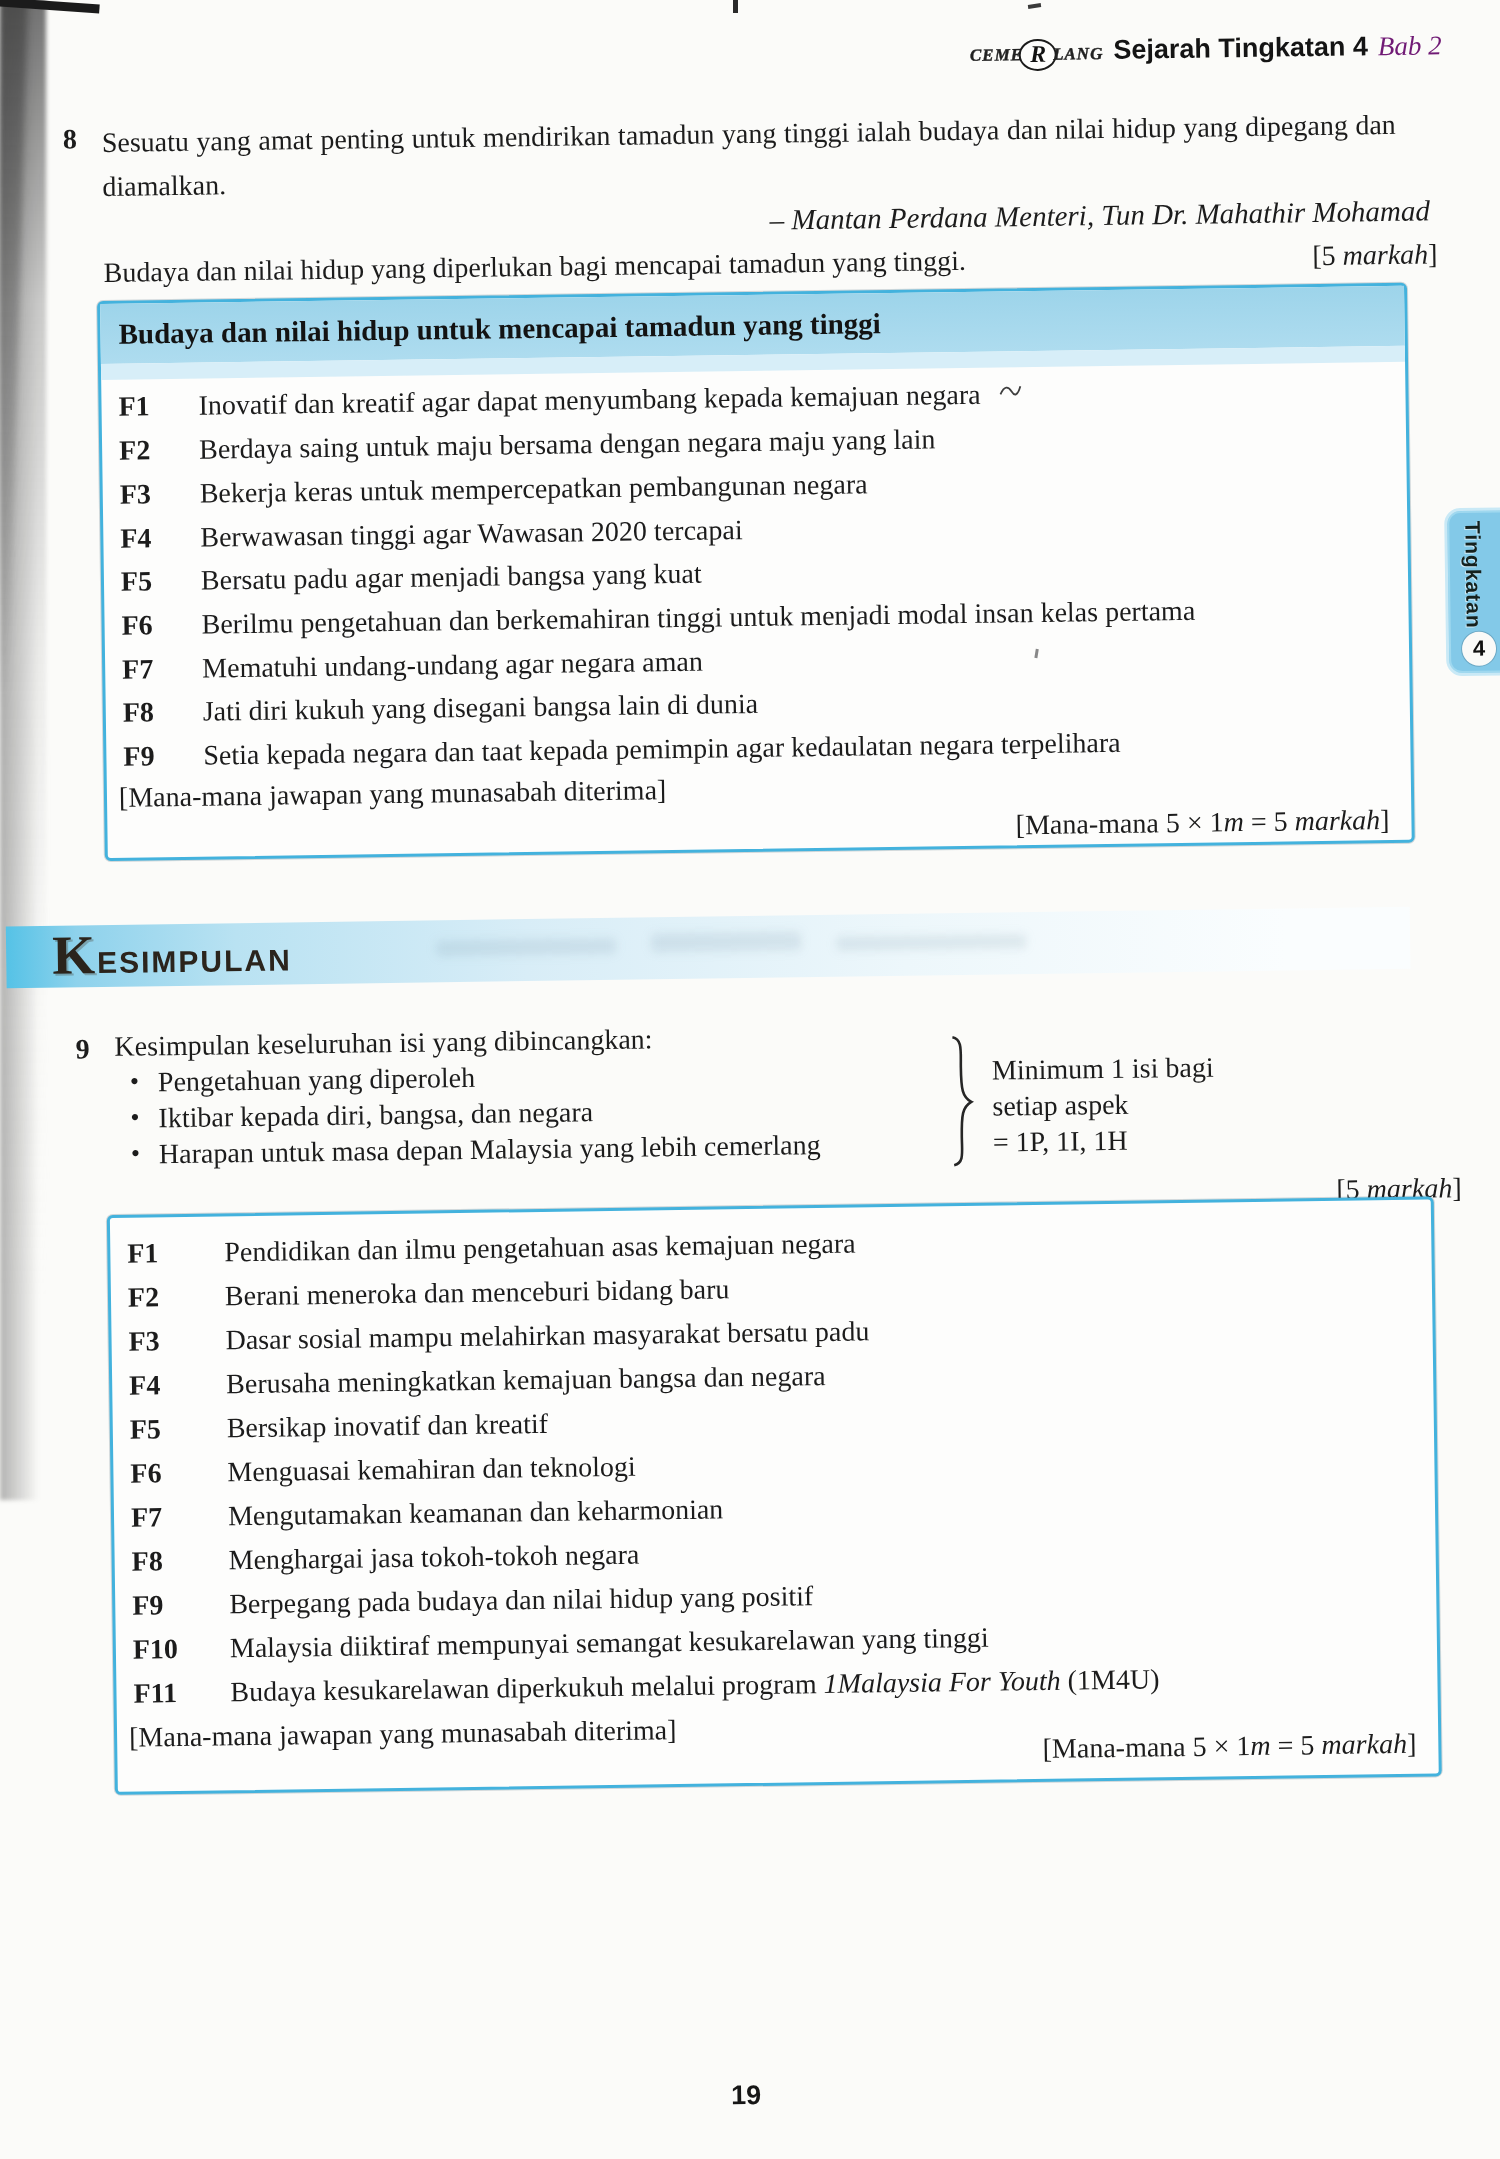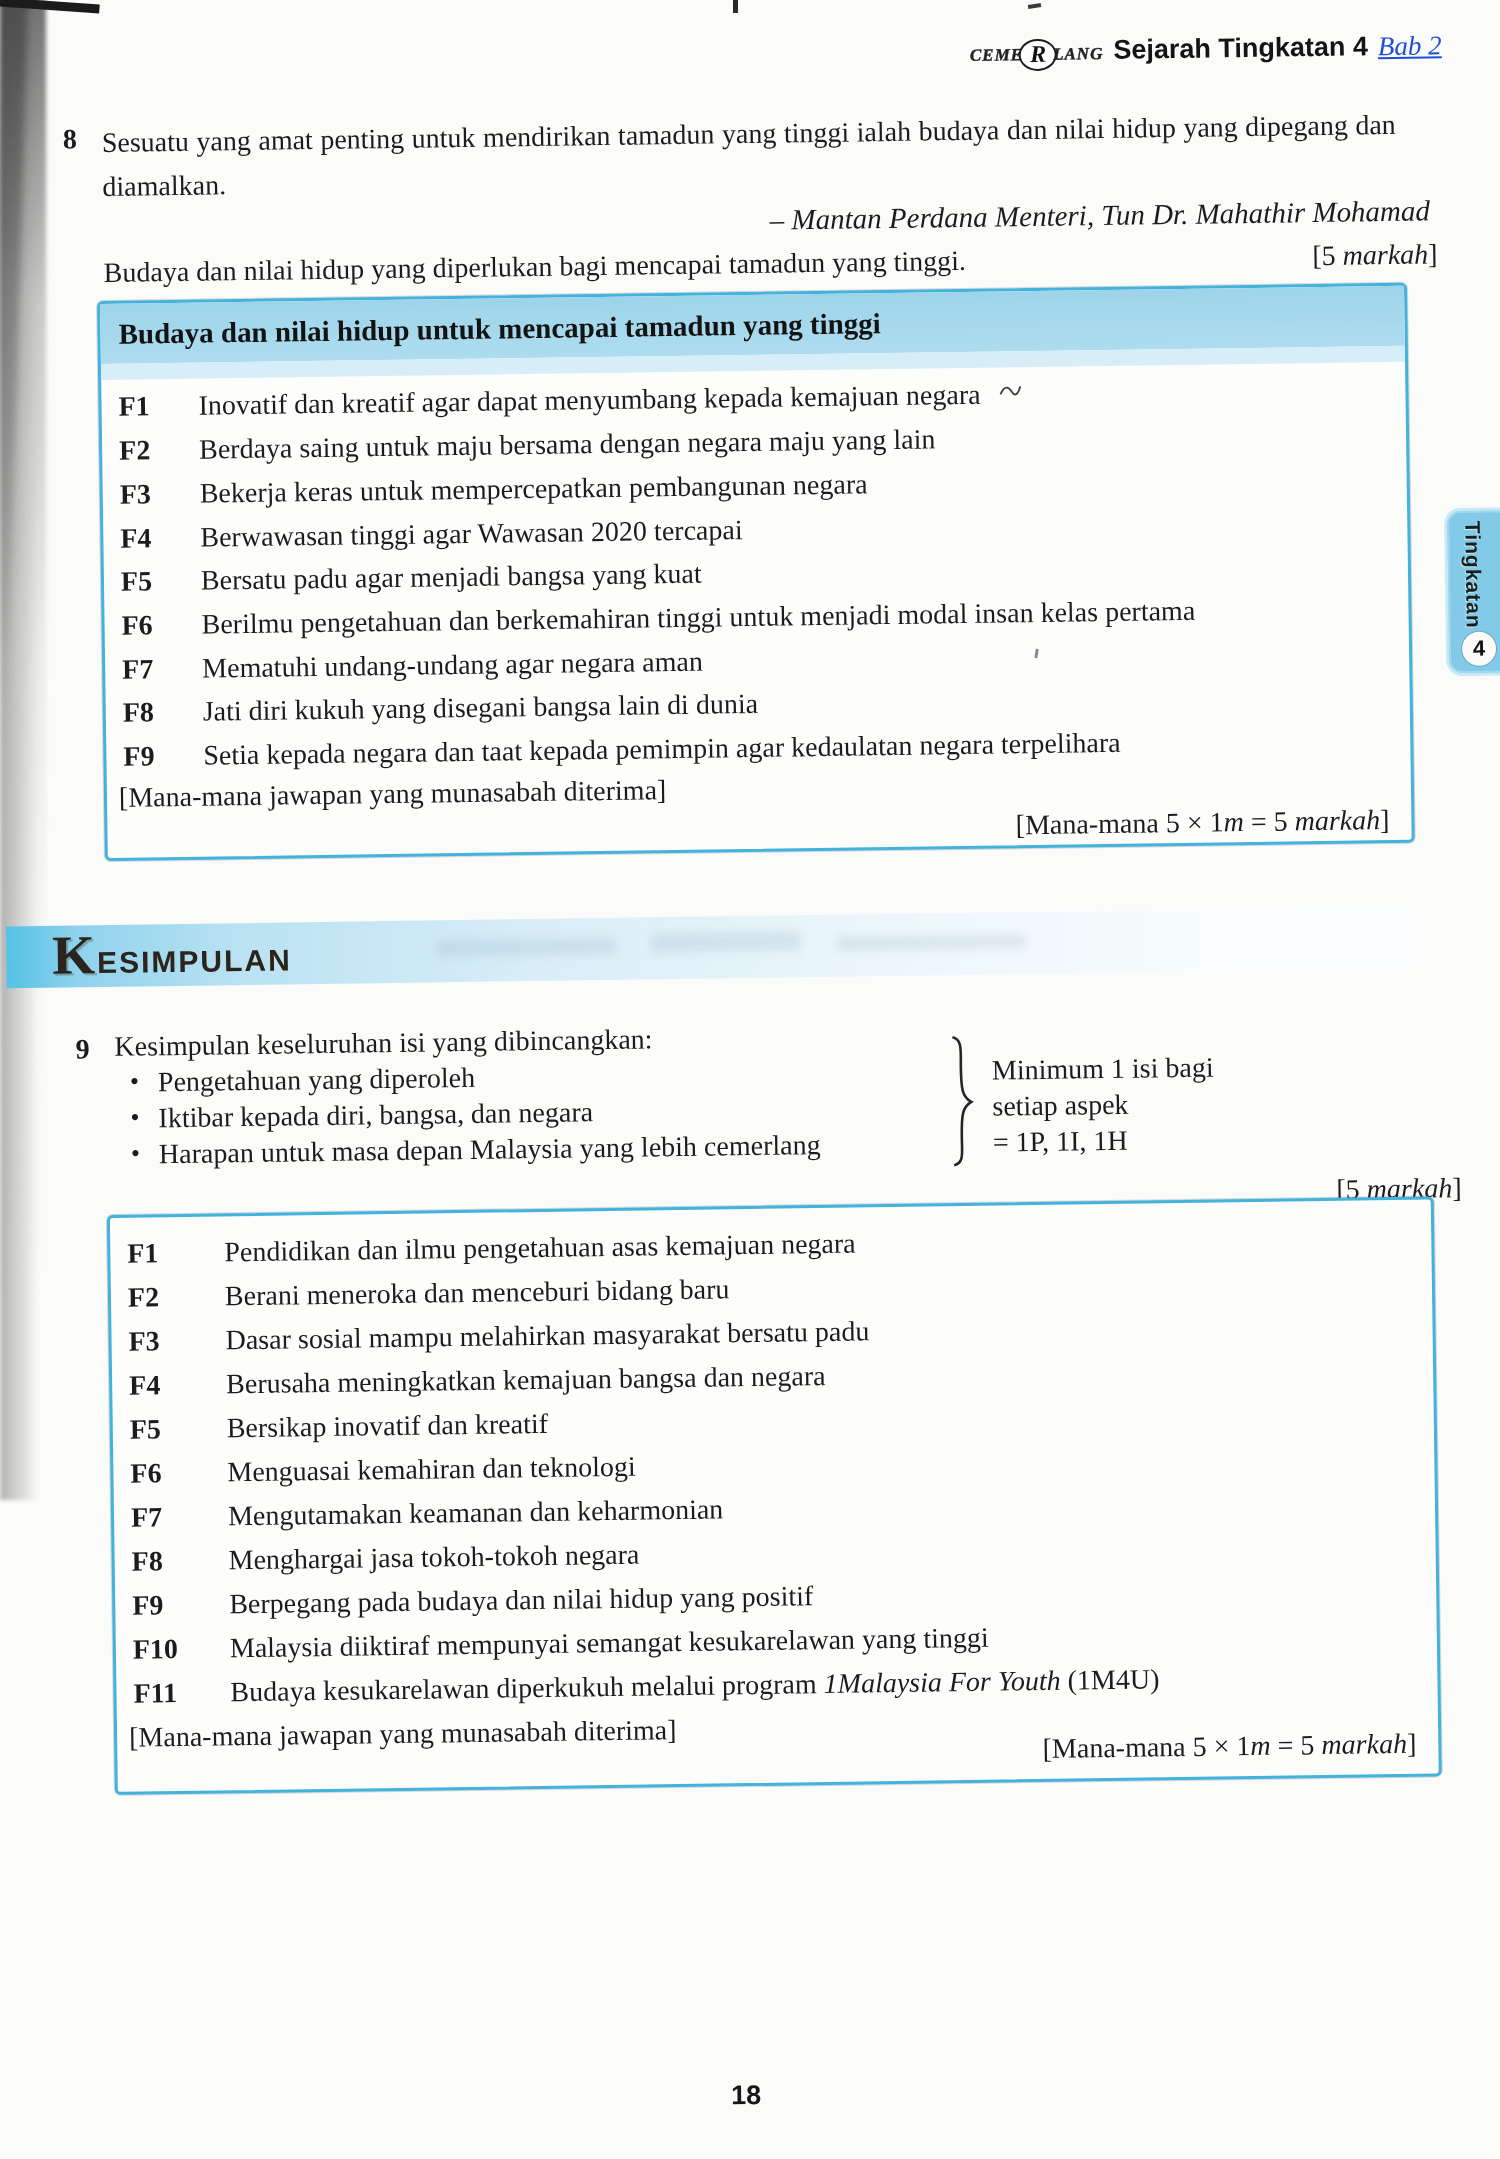--- a/index.html
+++ b/index.html
@@ -50,21 +50,21 @@
   }
   .logo { display: inline-flex; align-items: center; font-family: "Liberation Serif", serif; font-weight: bold; font-style: italic; }
   .logo-pre, .logo-post { font-size: 17px; letter-spacing: 1px; color: #222;
     -webkit-text-stroke: .4px #222; }
   .logo-r {
     display: inline-block; font-size: 24px; font-style: italic; color: #111;
     border: 2.5px solid #1b1b1b; border-radius: 50%;
     padding: 0px 9px 2px 9px; margin: 0 -4px; background: #fdfdfc; line-height: 26px;
   }
   .header-title { font-family: "Liberation Sans", sans-serif; font-weight: bold; font-size: 27px; color: #141414; }
-  .header-chapter { font-family: "Liberation Serif", serif; font-style: italic; font-size: 27px; color: #1d4ed8; text-decoration: underline; }
+  .header-chapter { font-family: "Liberation Serif", serif; font-style: italic; font-size: 27px; color: #701a75; }
 
   
   .q8-num { position: absolute; left: 76px; top: 114px; font-weight: bold; }
   .q8-text { position: absolute; left: 115px; top: 112px; width: 1294px; line-height: 44px; text-align: justify; }
   .attribution { position: absolute; right: 58px; top: 204px; font-style: italic; font-size: 29px; }
   .prompt-row { position: absolute; left: 115px; top: 248px; width: 1334px; display: flex; justify-content: space-between; }
   .italic { font-style: italic; }
 
   
   .abox {
@@ -311,15 +311,15 @@
 
     <div class="fnote" style="top:504px">[Mana-mana jawapan yang munasabah diterima]</div>
     <div class="fmarking" style="top:528px"><span>[Mana-mana 5 × 1</span><span class="italic">m</span><span> = 5 </span><span class="italic">markah</span><span>]</span></div>
   </div>
 
   <div class="side-tab">
     <div class="tab-label">Tingkatan</div>
     <div class="tab-circle">4</div>
   </div>
 
-  <div class="pagenum">18</div>
+  <div class="pagenum">19</div>
 
 </div>
 
 </body></html>

